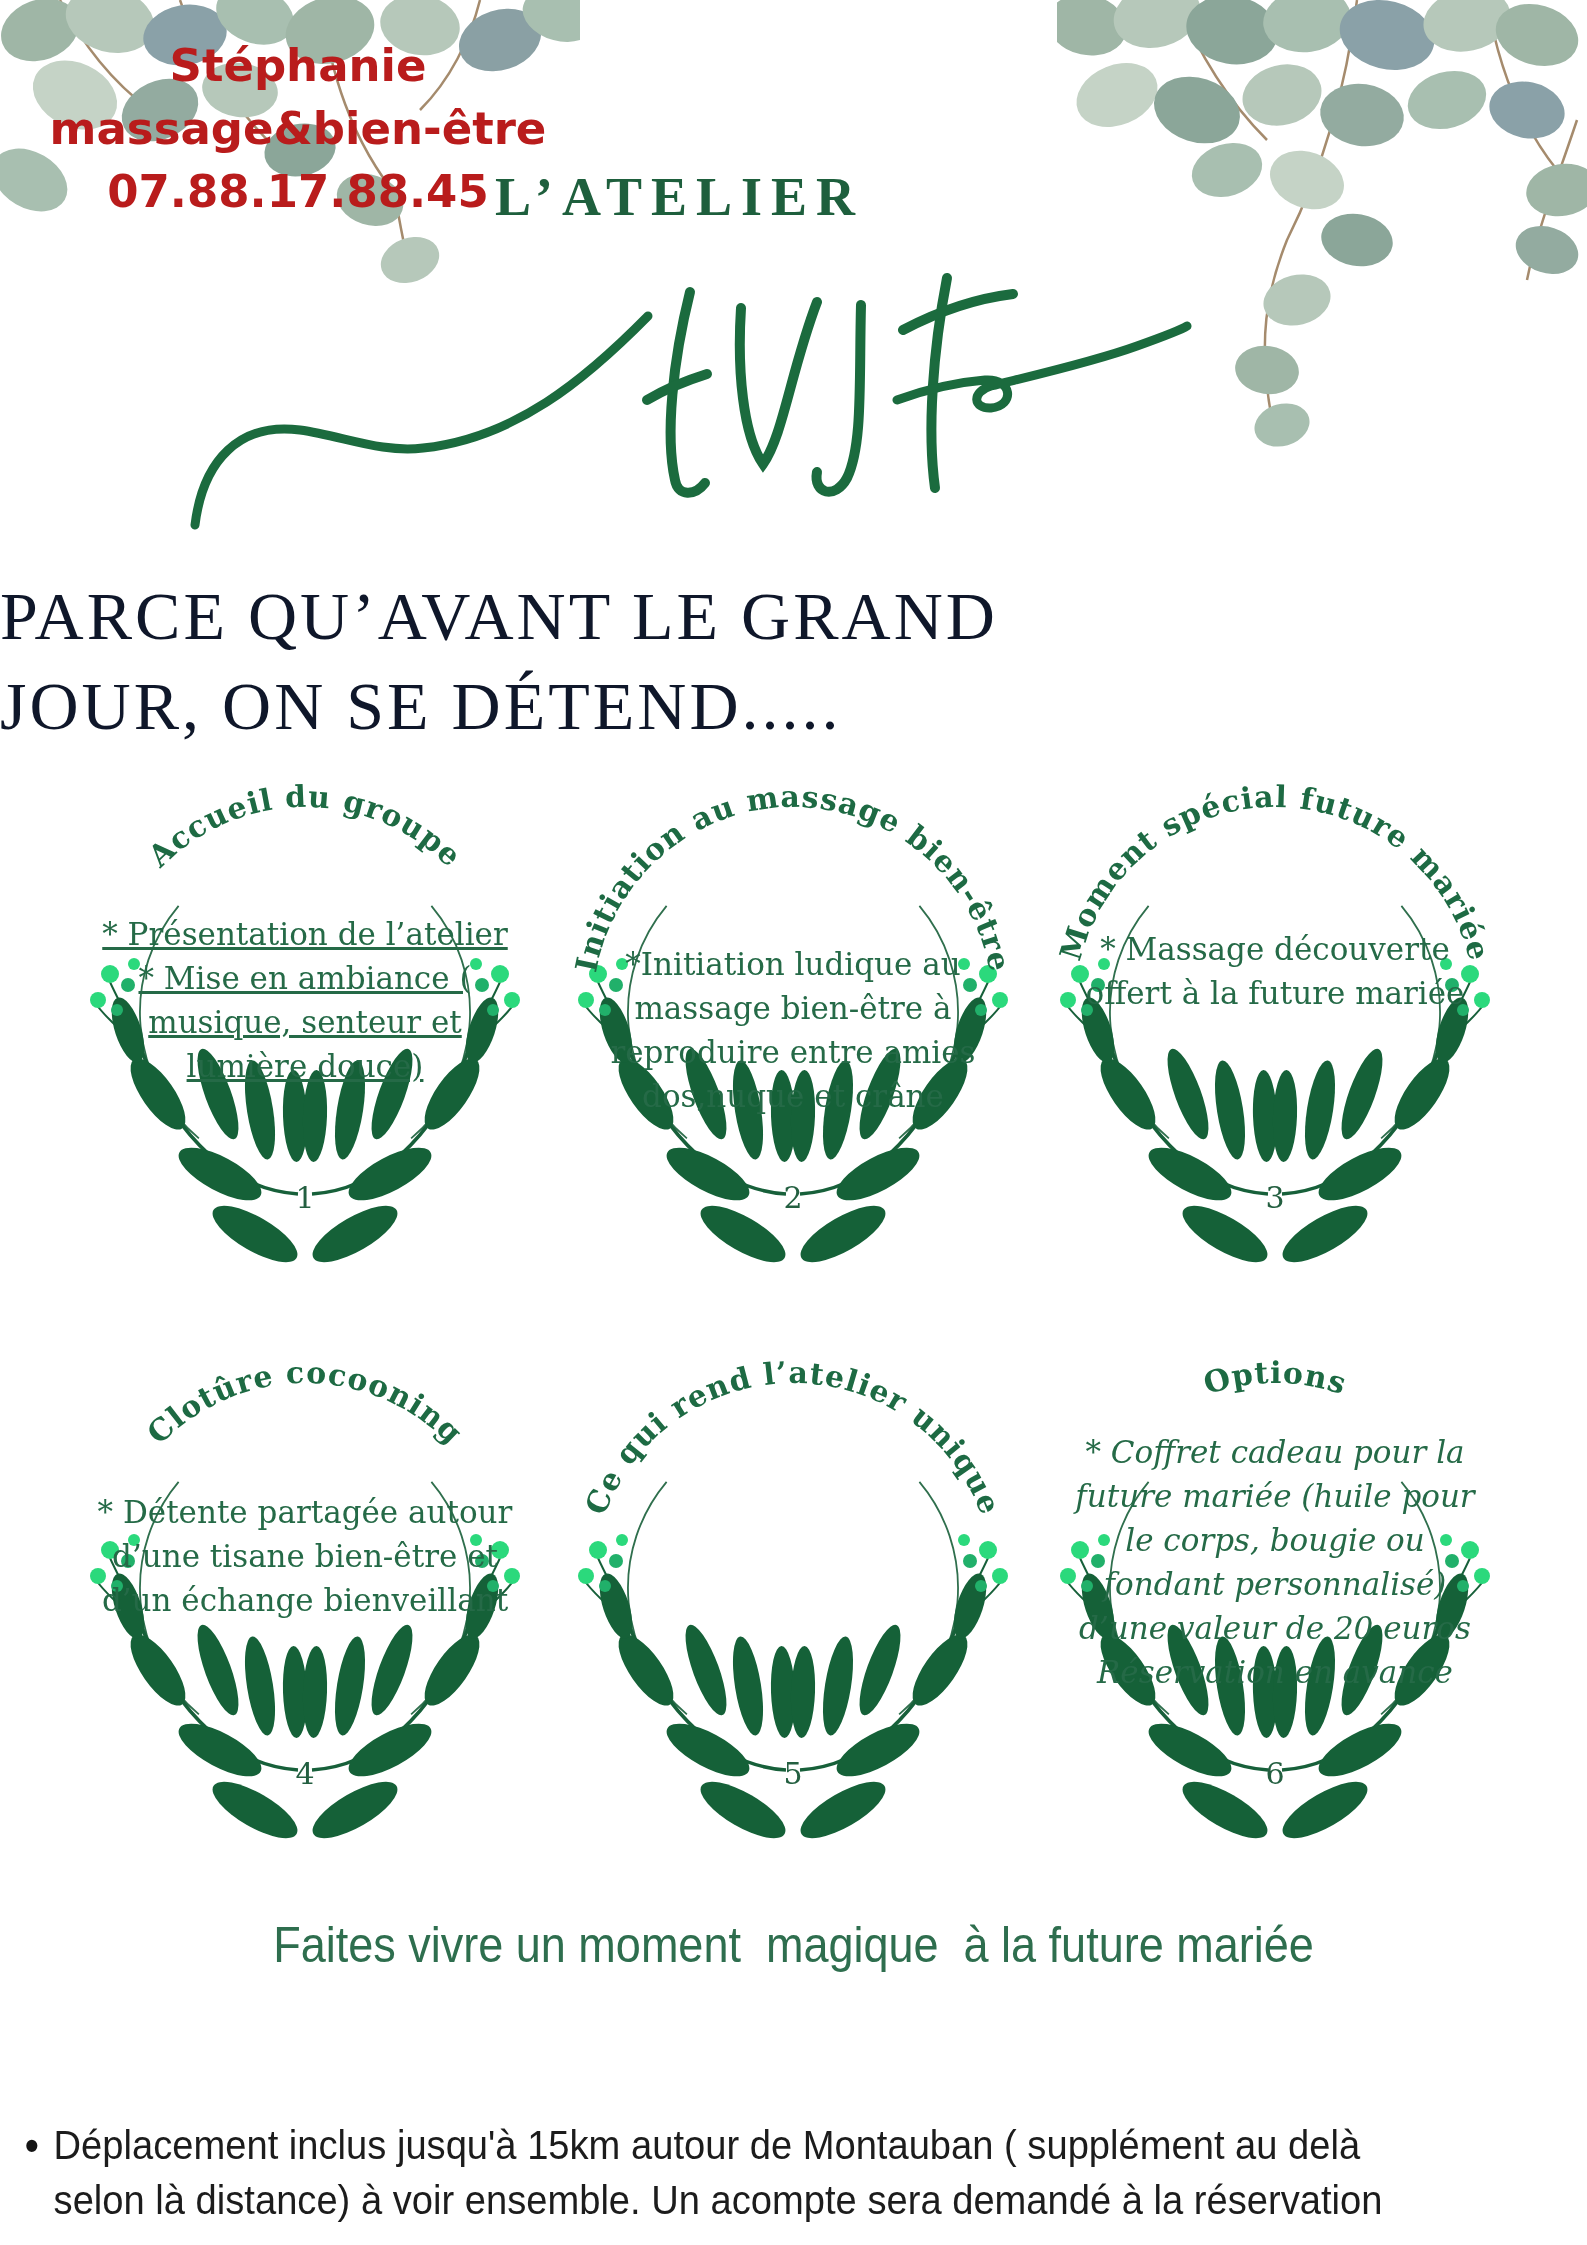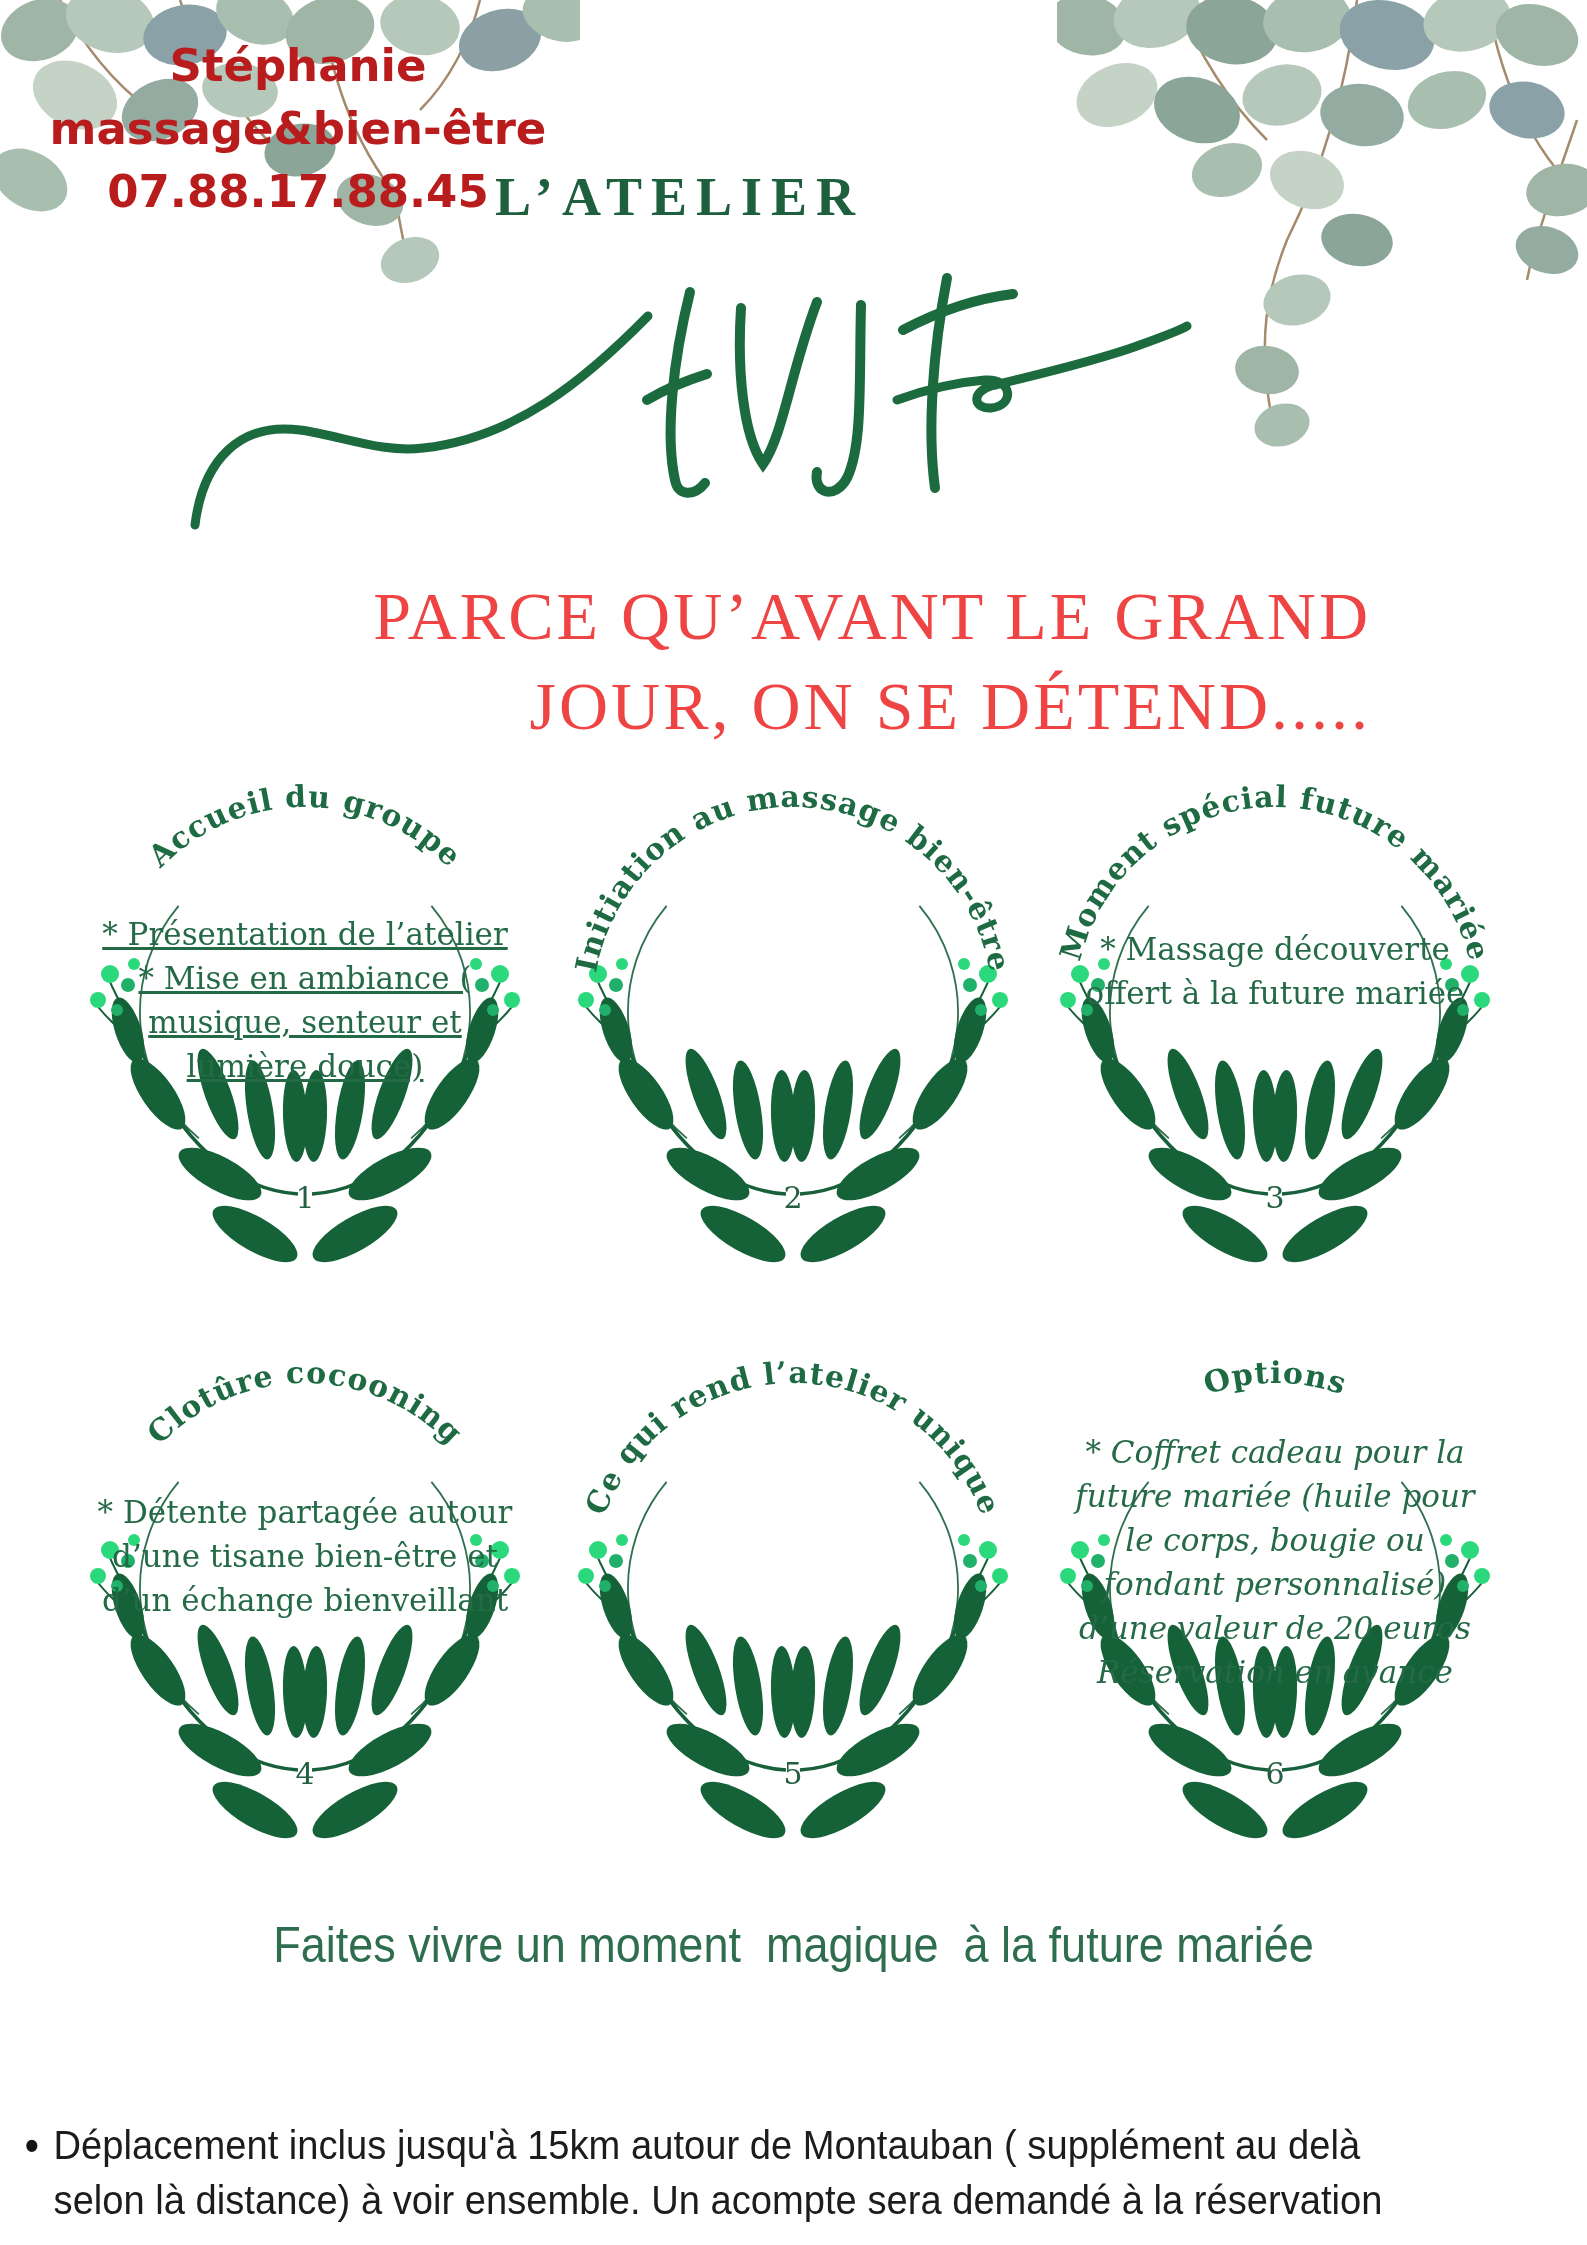--- a/index.html
+++ b/index.html
@@ -21,22 +21,22 @@
   
   .atelier{left:0;top:166px;width:1359px;text-align:center;
     font:600 54px "Liberation Serif",serif;color:#1e5f3d;letter-spacing:9px;}
 
   
   .evjf{left:185px;top:250px;width:1010px;height:300px;}
   .script-stroke{fill:none;stroke:#1b6b3e;stroke-width:10;stroke-linecap:round;}
   .script-stroke.flo{stroke-width:9;}
 
   
-  .heading{left:0;top:572px;width:1371px;text-align:right;
-    font:400 68px "Liberation Serif",serif;color:#ef4444;line-height:1.32;
+  .heading{left:0;top:572px;width:1371px;text-align:left;
+    font:400 68px "Liberation Serif",serif;color:#0f172a;line-height:1.32;
     letter-spacing:3px;white-space:pre-line;}
 
   
   .card{position:absolute;width:470px;height:540px;}
   .card1{left:70px;top:742px;}  .card2{left:558px;top:742px;}  .card3{left:1040px;top:742px;}
   .card4{left:70px;top:1318px;} .card5{left:558px;top:1318px;} .card6{left:1040px;top:1318px;}
   .wreath{position:absolute;left:0;top:0;width:470px;height:540px;}
   .circ{stroke:#2f6f4d;stroke-width:1.8;fill:none;}
   .lstem{stroke:#17603a;stroke-width:3.5;fill:none;}
   .lstem.thin{stroke-width:2;}
@@ -185,20 +185,24 @@
 lumière douce)</div>
 </div>
 
 <div class="card card2">
   <svg class="wreath" viewBox="0 0 470 540">
     <use href="#wreath-base" xlink:href="#wreath-base"></use>
     <path id="arc2" class="noshow" d="M 61.8 365 A 200 200 0 1 1 408.2 365"></path>
     <text class="arc-title"><textPath href="#arc2" xlink:href="#arc2" startOffset="50%">Initiation au massage bien-être</textPath></text>
     <text class="wreath-num" x="235" y="466">2</text>
   </svg>
+  <div class="wbody c2">*Initiation ludique au
+massage bien-être à
+reproduire entre amies
+dos,nuque et crâne</div>
 </div>
 
 <div class="card card3">
   <svg class="wreath" viewBox="0 0 470 540">
     <use href="#wreath-base" xlink:href="#wreath-base"></use>
     <path id="arc3" class="noshow" d="M 61.8 365 A 200 200 0 1 1 408.2 365"></path>
     <text class="arc-title"><textPath href="#arc3" xlink:href="#arc3" startOffset="50%">Moment spécial future mariée</textPath></text>
     <text class="wreath-num" x="235" y="466">3</text>
   </svg>
   <div class="wbody c3">* Massage découverte

